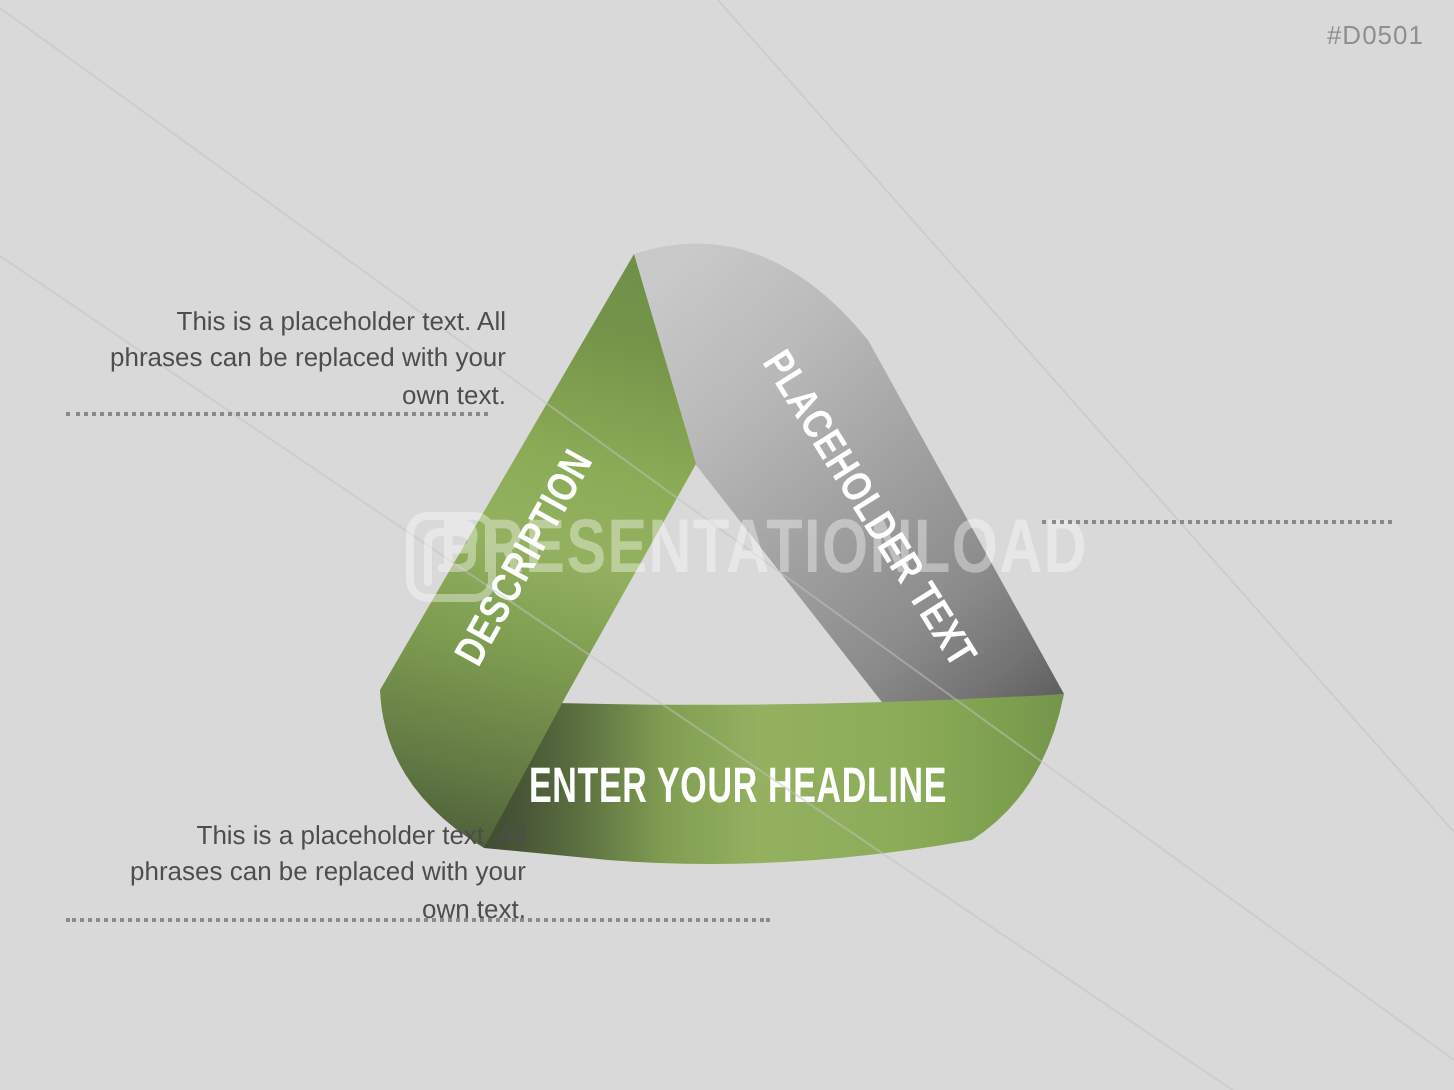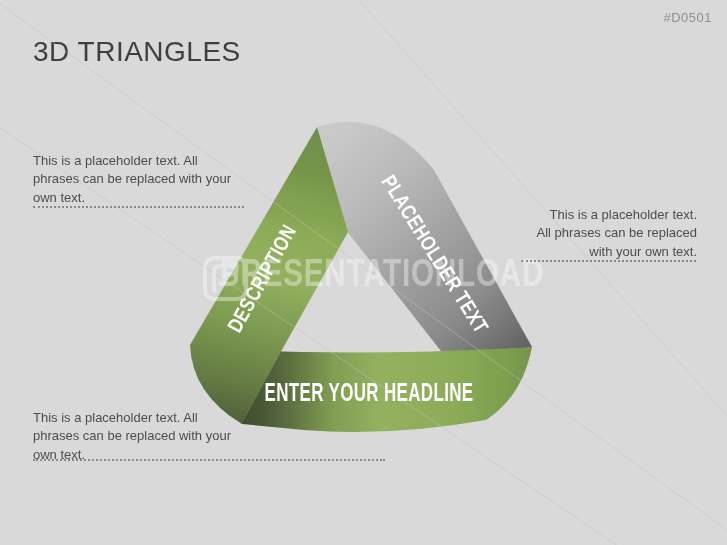--- a/index.html
+++ b/index.html
@@ -16,21 +16,21 @@
     position:absolute;left:33px;top:77px;
     font-size:19px;color:#9f9f9f;letter-spacing:.2px;
   }
   .product-code{
     position:absolute;right:15px;top:10px;
     font-size:13px;color:#8f8f8f;letter-spacing:.5px;
   }
   .ph-block{
     position:absolute;font-size:13px;line-height:1.42;color:#4d4d4d;
   }
-  .ph-block span{display:block;}
+  .ph-block span{display:block;text-align:right;}
   .ph-left{left:33px;top:152px;width:220px;text-align:left;}
   .ph-right{right:30px;top:206px;width:200px;text-align:right;}
   .ph-bottom{left:33px;top:409px;width:230px;text-align:left;}
   .dotted{
     position:absolute;height:0;border-top:2px dotted #8a8a8a;
   }
   .dot-left{left:33px;top:206px;width:211px;}
   .dot-right{right:31px;top:260px;width:175px;}
   .dot-bottom{left:33px;top:459px;width:352px;}
   .diagram-svg{position:absolute;left:0;top:0;}
@@ -42,21 +42,20 @@
     font-family:"Liberation Sans",sans-serif;font-weight:bold;fill:#ffffff;
     letter-spacing:1px;
   }
 </style>
 </head>
 <body>
 
 <div class="slide">
 
   <div class="product-code">#D0501</div>
-  <div class="title">3D TRIANGLES</div>
 
   <svg class="diagram-svg" width="727" height="545" viewBox="0 0 727 545">
     <defs>
       <linearGradient id="gradGray" gradientUnits="userSpaceOnUse" x1="340" y1="130" x2="532" y2="347">
         <stop offset="0" stop-color="#c9c9c9"></stop>
         <stop offset="0.25" stop-color="#b9b9b9"></stop>
         <stop offset="0.5" stop-color="#a2a2a2"></stop>
         <stop offset="0.75" stop-color="#8b8b8b"></stop>
         <stop offset="0.9" stop-color="#737373"></stop>
         <stop offset="1" stop-color="#5f5f5f"></stop>
@@ -109,25 +108,20 @@
     </g>
   </svg>
 
   <div class="ph-block ph-left">
     <span>This is a placeholder text. All</span>
     <span>phrases can be replaced with your</span>
     <span>own text.</span>
   </div>
   <div class="dotted dot-left"></div>
 
-  <div class="ph-block ph-right">
-    <span>This is a placeholder text.</span>
-    <span>All phrases can be replaced</span>
-    <span>with your own text.</span>
-  </div>
   <div class="dotted dot-right"></div>
 
   <div class="ph-block ph-bottom">
     <span>This is a placeholder text. All</span>
     <span>phrases can be replaced with your</span>
     <span>own text.</span>
   </div>
   <div class="dotted dot-bottom"></div>
 
 </div>

